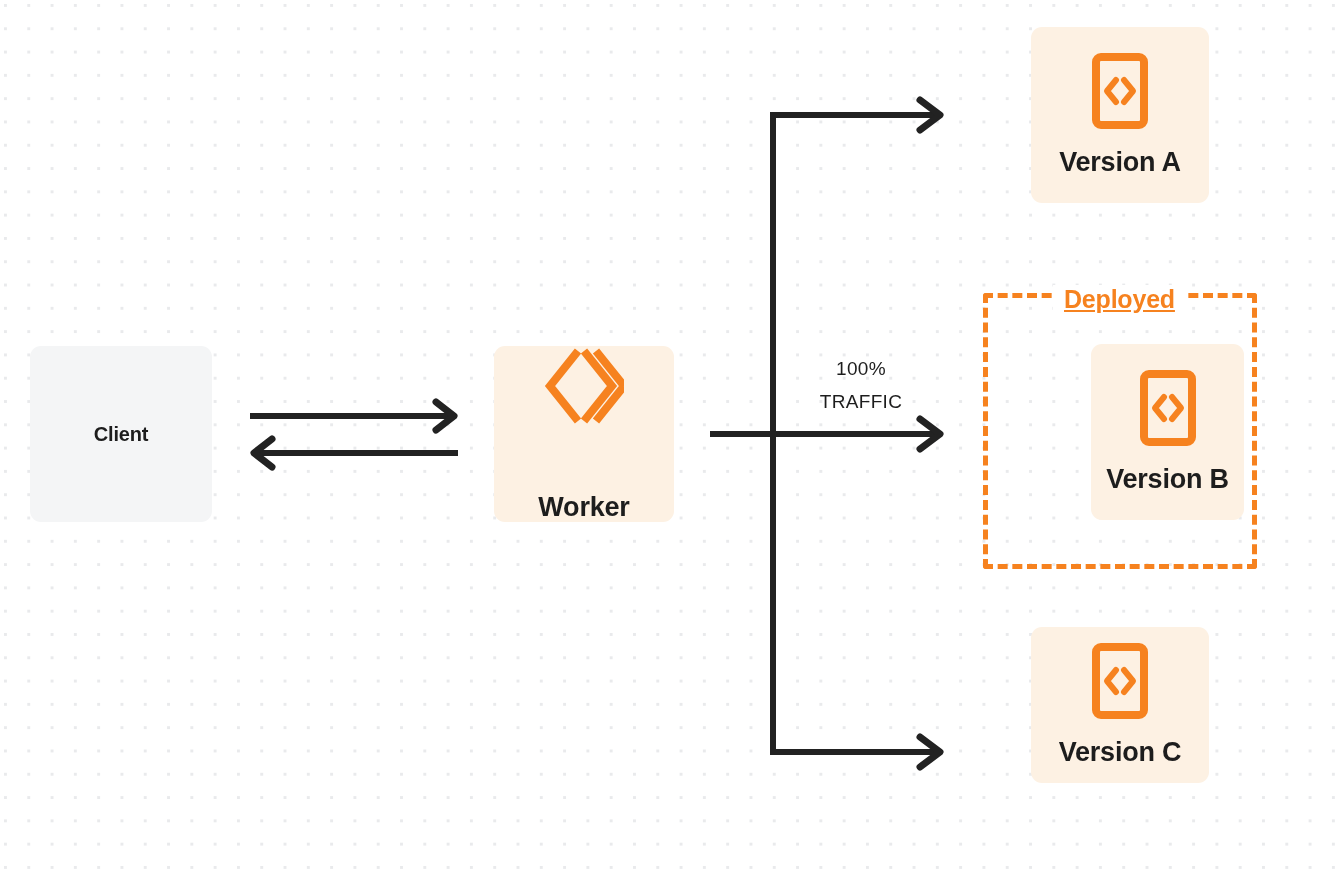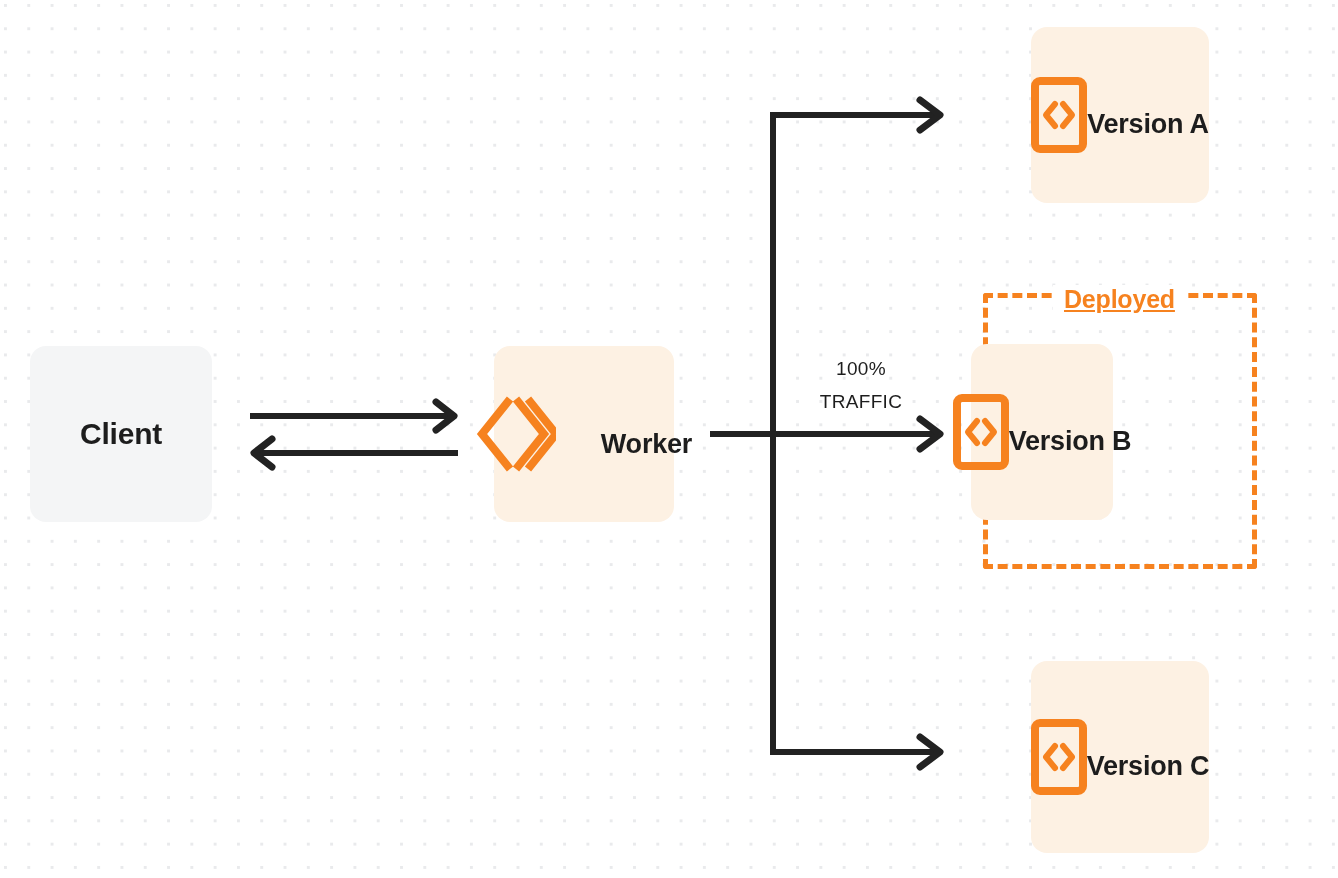--- a/index.html
+++ b/index.html
@@ -21,42 +21,42 @@
     background-color: #ffffff;
     background-image: radial-gradient(circle at 1.6px 1.6px, #e9eaec 1.6px, transparent 1.7px);
     background-size: 23.3px 23.3px;
     background-position: 4px 4px;
   }
 
   .node {
     position: absolute;
     box-sizing: border-box;
     display: flex;
-    flex-direction: row;
+    flex-direction: column;
     align-items: center;
     justify-content: center;
-    border-radius: 16px;
+    border-radius: 11px;
   }
 
   .node-client {
     background: #f4f5f6;
   }
   .node-worker, .node-version {
     background: #fdf1e3;
   }
 
   .node-label {
     font-weight: bold;
     color: #1d1d1d;
     letter-spacing: -0.2px;
     text-align: center;
     white-space: nowrap;
   }
 
-  .label-client { font-size: 30px; }
+  .label-client { font-size: 20px; }
   .label-worker { font-size: 27px; margin-top: 20px; }
   .label-version { font-size: 27px; margin-top: 18px; }
 
   .icon-wrap {
     display: flex;
     align-items: center;
     justify-content: center;
   }
 
   .deployed-box {
@@ -127,32 +127,32 @@
         <path d="M24 27 L15 38 L24 49" fill="none" stroke="#f6821f" stroke-width="6" stroke-linecap="round" stroke-linejoin="round"></path>
         <path d="M32 27 L41 38 L32 49" fill="none" stroke="#f6821f" stroke-width="6" stroke-linecap="round" stroke-linejoin="round"></path>
       </svg>
     </div>
     <div class="node-label label-version">Version A</div>
   </div>
 
   <div class="deployed-box" style="left:983px; top:293px; width:274px; height:276px;"></div>
   <div class="deployed-label" style="left:1053px; top:285px;text-decoration:underline;">Deployed</div>
 
-  <div class="node node-version" style="left:971px; top:344px; width:142px; height:176px;">
+  <div class="node node-version" style="left:1091px; top:344px; width:153px; height:176px;">
     <div class="icon-wrap">
       <svg width="56" height="76" viewBox="0 0 56 76" aria-hidden="true">
         <rect x="4" y="4" width="48" height="68" rx="5" ry="5" fill="none" stroke="#f6821f" stroke-width="8"></rect>
         <path d="M24 27 L15 38 L24 49" fill="none" stroke="#f6821f" stroke-width="6" stroke-linecap="round" stroke-linejoin="round"></path>
         <path d="M32 27 L41 38 L32 49" fill="none" stroke="#f6821f" stroke-width="6" stroke-linecap="round" stroke-linejoin="round"></path>
       </svg>
     </div>
     <div class="node-label label-version">Version B</div>
   </div>
 
-  <div class="node node-version" style="left:1031px; top:661px; width:178px; height:192px;">
+  <div class="node node-version" style="left:1031px; top:627px; width:178px; height:156px;">
     <div class="icon-wrap">
       <svg width="56" height="76" viewBox="0 0 56 76" aria-hidden="true">
         <rect x="4" y="4" width="48" height="68" rx="5" ry="5" fill="none" stroke="#f6821f" stroke-width="8"></rect>
         <path d="M24 27 L15 38 L24 49" fill="none" stroke="#f6821f" stroke-width="6" stroke-linecap="round" stroke-linejoin="round"></path>
         <path d="M32 27 L41 38 L32 49" fill="none" stroke="#f6821f" stroke-width="6" stroke-linecap="round" stroke-linejoin="round"></path>
       </svg>
     </div>
     <div class="node-label label-version">Version C</div>
   </div>
 

